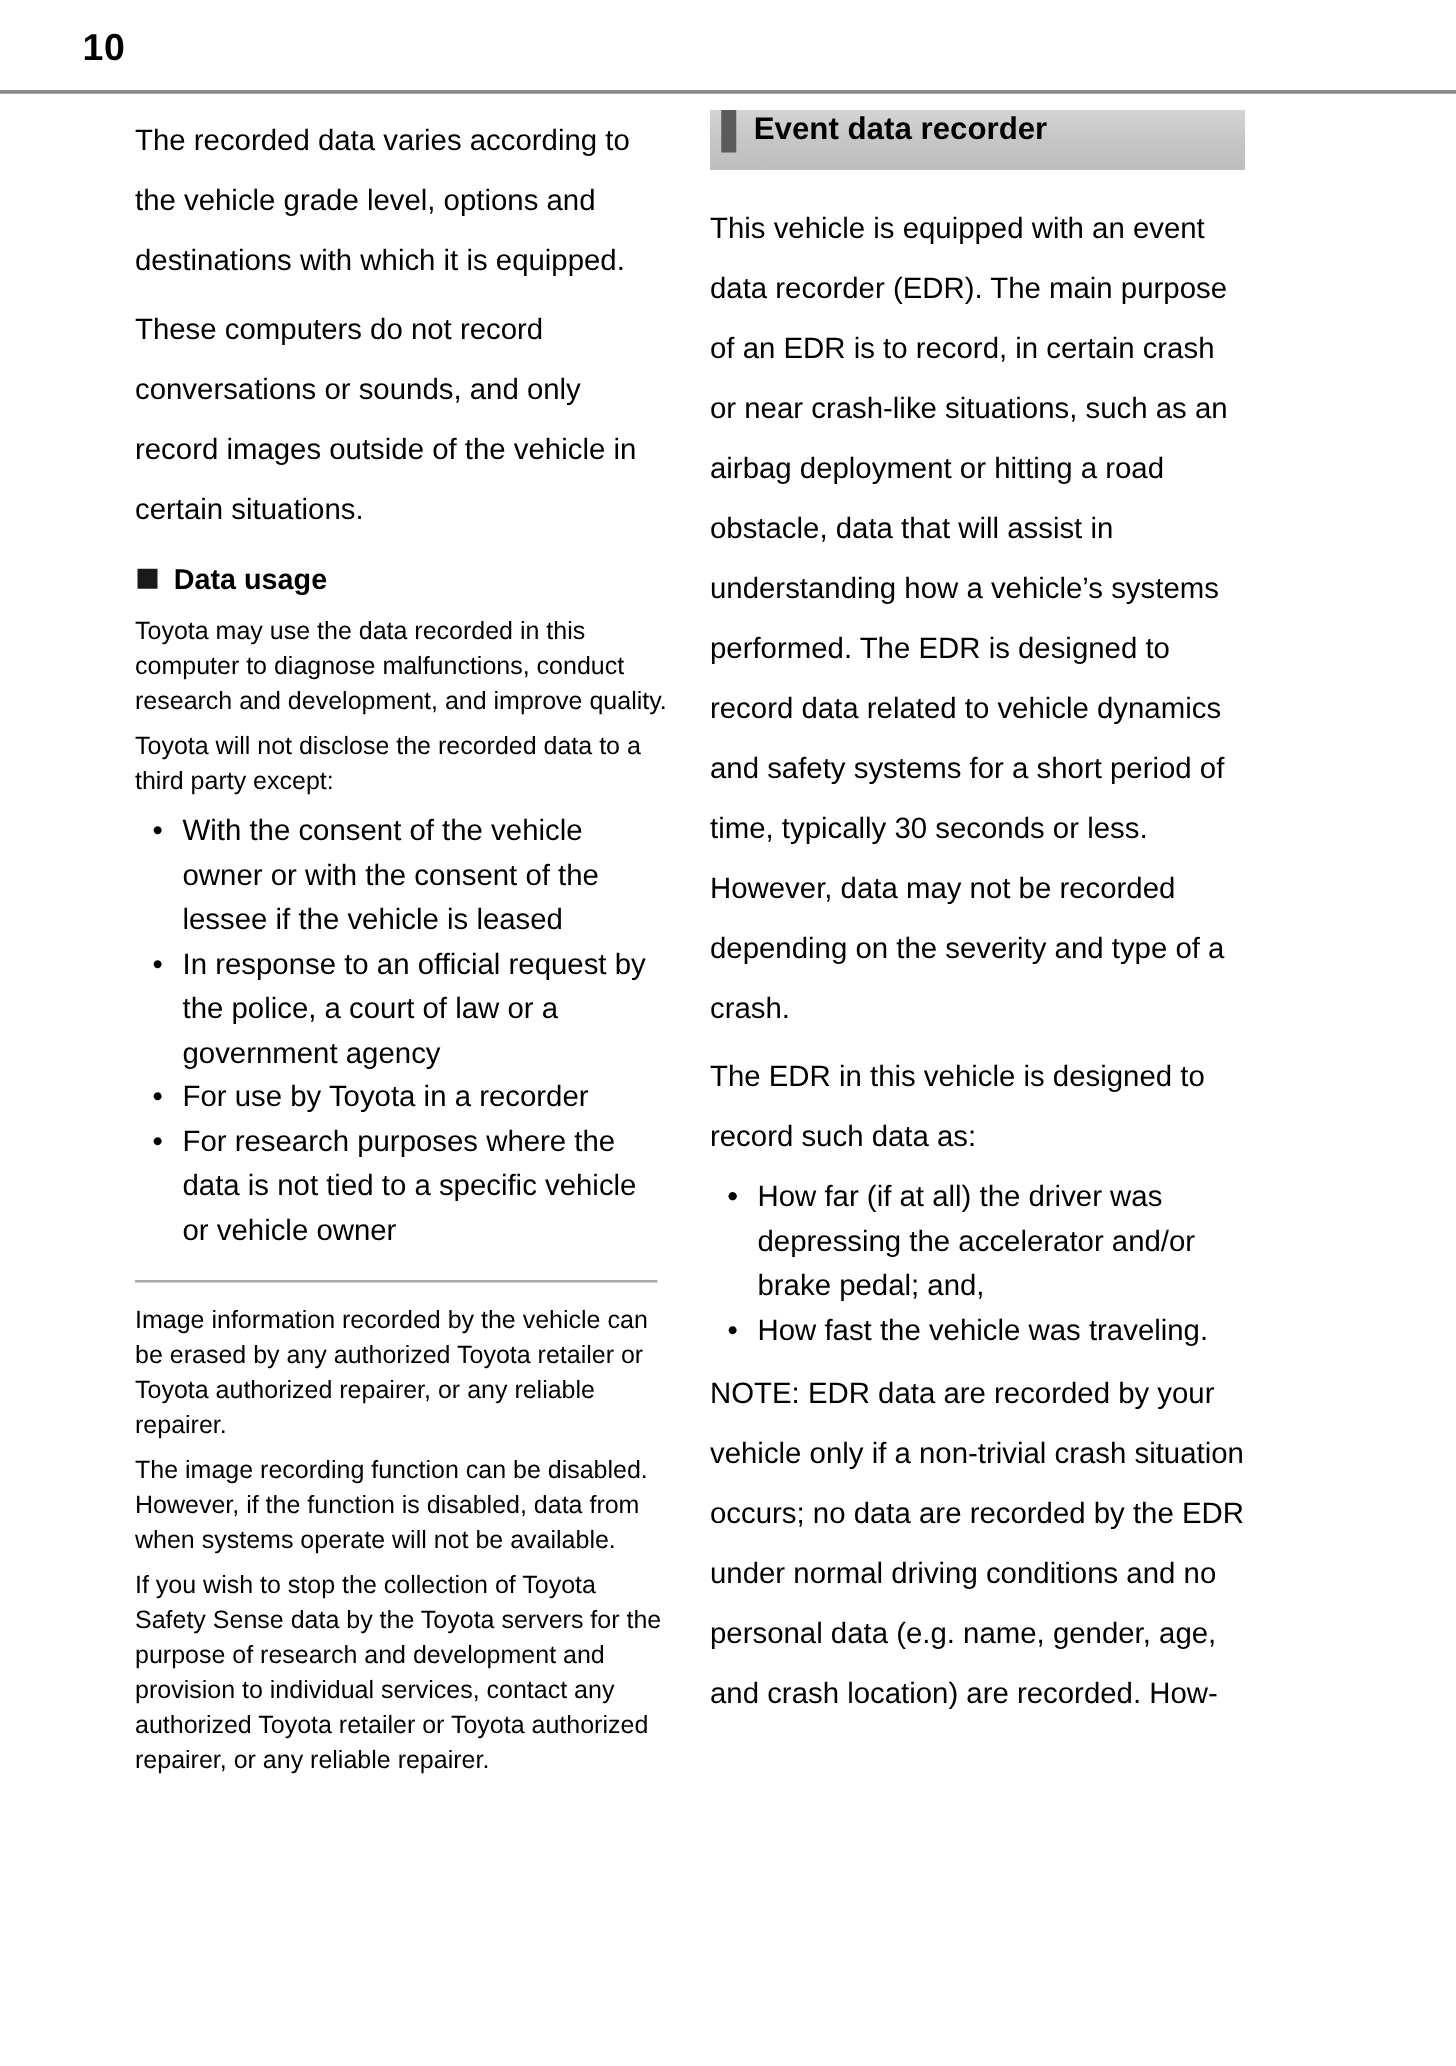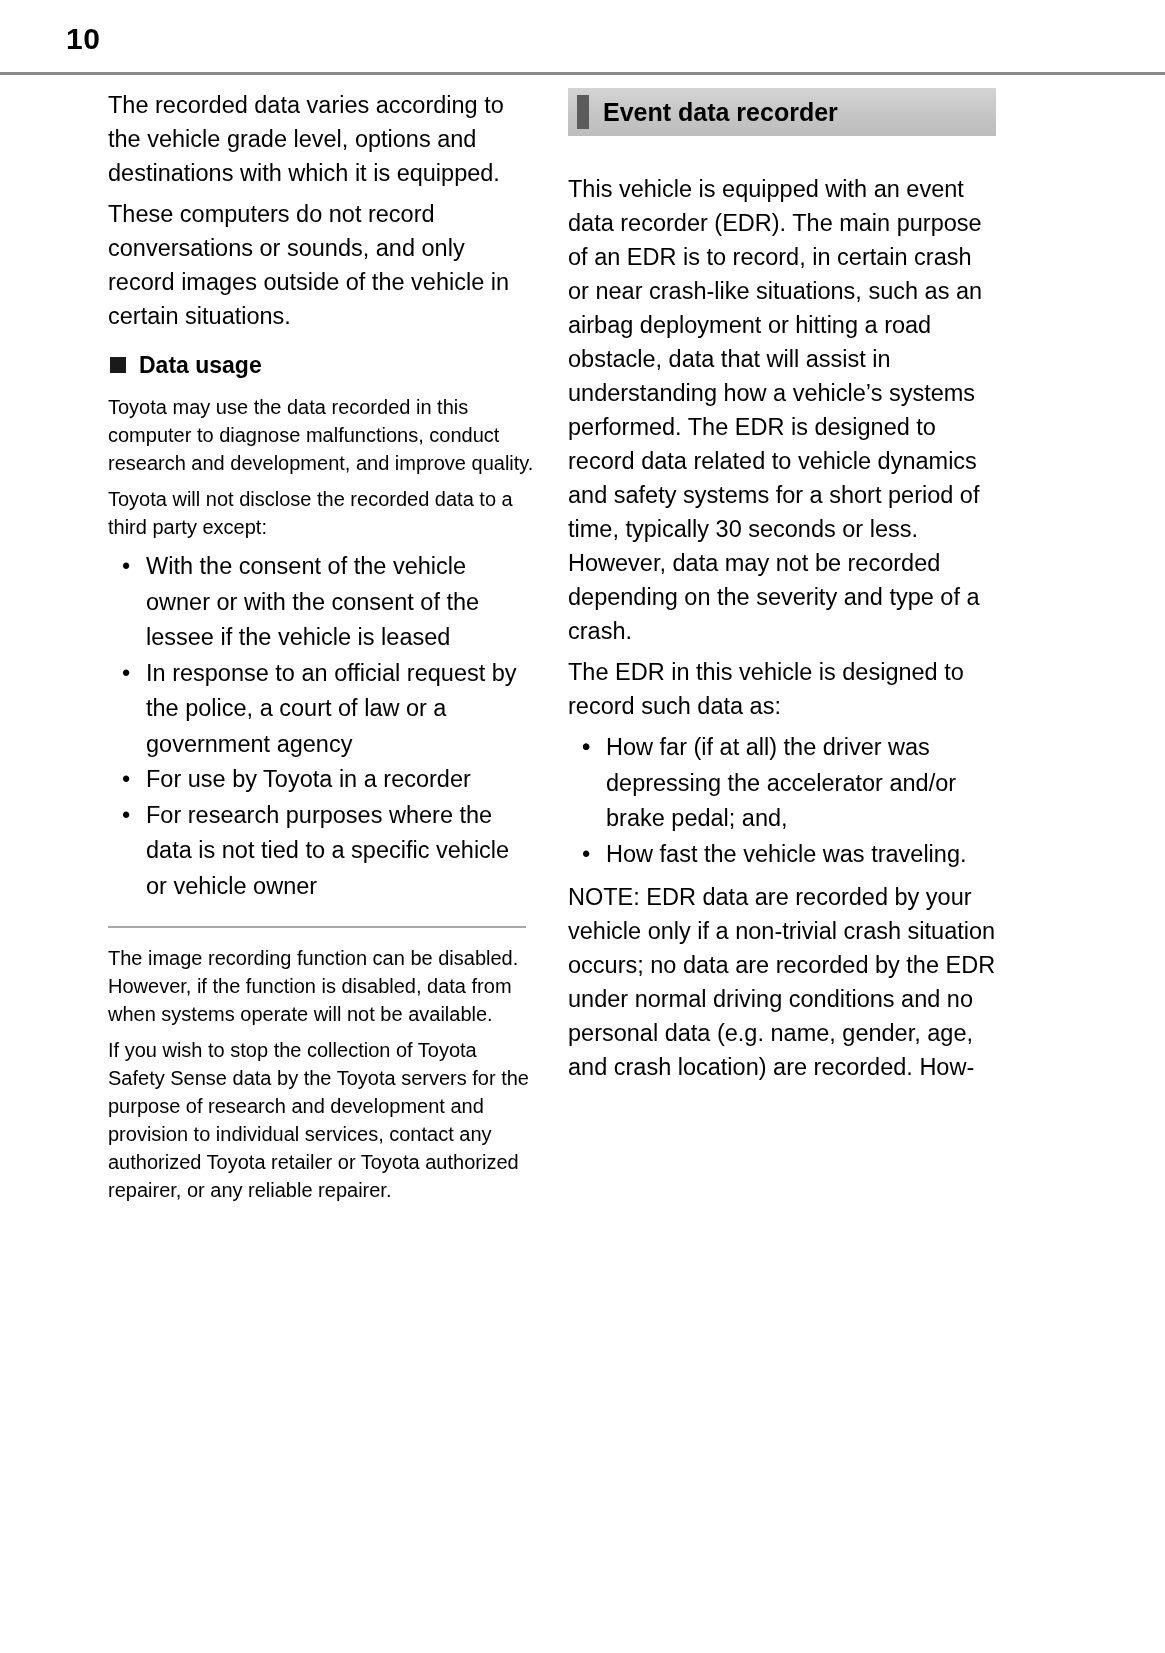--- a/index.html
+++ b/index.html
@@ -59,21 +59,21 @@
   }
   .col-left { left: 108px; }
   .col-right { left: 568px; }
 
   p {
     margin: 0 0 10px 0;
   }
   
   .body-lg {
     font-size: 23.5px;
-    line-height: 34px;
+    line-height: 48px;
     margin-bottom: 7px;
   }
   
   .body-sm {
     font-size: 20px;
     line-height: 28px;
     margin-bottom: 8px;
   }
   
   .subhead {
@@ -121,22 +121,22 @@
     background: #a9a9a9;
     margin: 22px 0 16px 0;
   }
   
   .section-bar {
     position: relative;
     width: 428px;
     height: 48px;
     background: linear-gradient(to bottom, #d4d4d4 0%, #c6c6c6 50%, #bdbdbd 100%);
     display: flex;
-    align-items: center;
-    margin-bottom: 36px;
+    align-items: flex-start;
+    margin-bottom: 22px;
     box-sizing: border-box;
   }
   .section-bar .tab {
     width: 12px;
     height: 34px;
     background: #5b5b5b;
     margin-left: 9px;
     margin-right: 14px;
     flex: 0 0 auto;
   }
@@ -173,20 +173,21 @@
 
       <ul class="bullets">
         <li><span class="dot">•</span><span>With the consent of the vehicle owner or with the consent of the lessee if the vehicle is leased</span></li>
         <li><span class="dot">•</span><span>In response to an official request by the police, a court of law or a government agency</span></li>
         <li><span class="dot">•</span><span>For use by Toyota in a recorder</span></li>
         <li><span class="dot">•</span><span>For research purposes where the data is not tied to a specific vehicle or vehicle owner</span></li>
       </ul>
 
       <div class="note-rule"></div>
 
+      <p class="body-sm">Image information recorded by the vehicle can be erased by any authorized Toyota retailer or Toyota authorized repairer, or any reliable repairer.</p>
       <p class="body-sm">The image recording function can be disabled. However, if the function is disabled, data from when systems operate will not be available.</p>
       <p class="body-sm">If you wish to stop the collection of Toyota Safety Sense data by the Toyota servers for the purpose of research and development and provision to individual services, contact any authorized Toyota retailer or Toyota authorized repairer, or any reliable repairer.</p>
 
     </div>
 
     <div class="col col-right">
 
       <div class="section-bar">
         <span class="tab"></span>
         <span class="section-title">Event data recorder</span>

